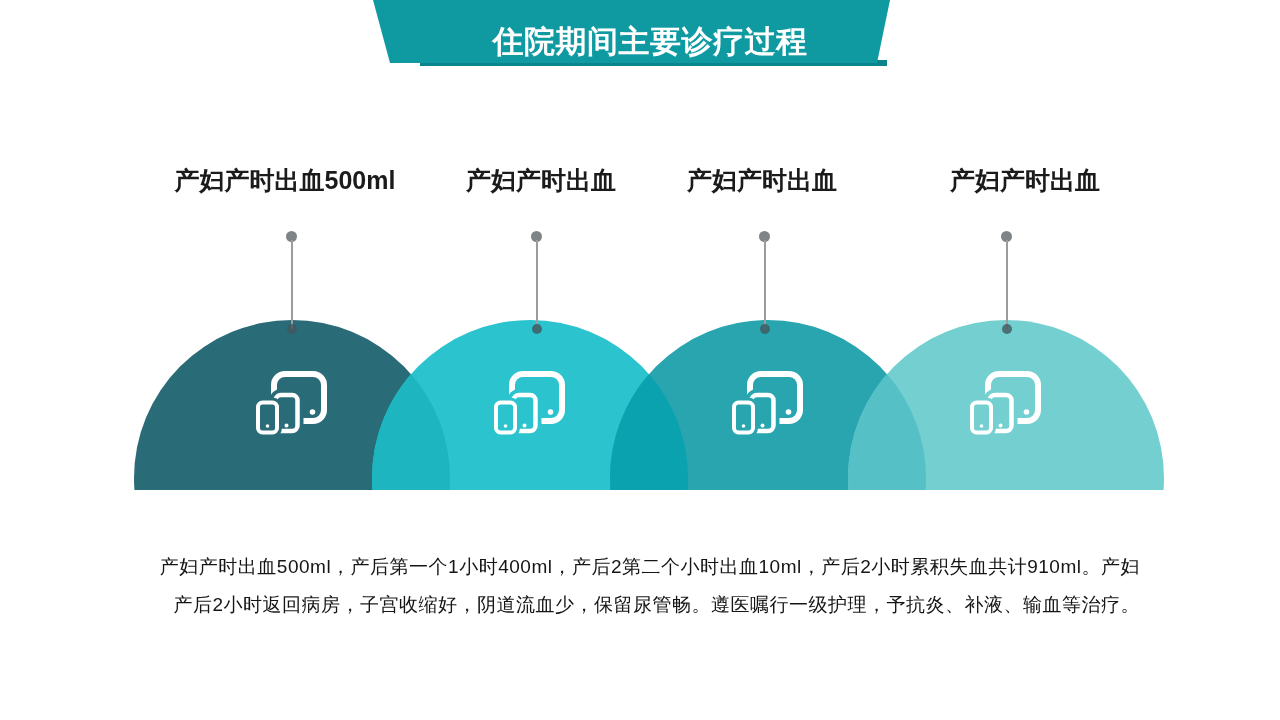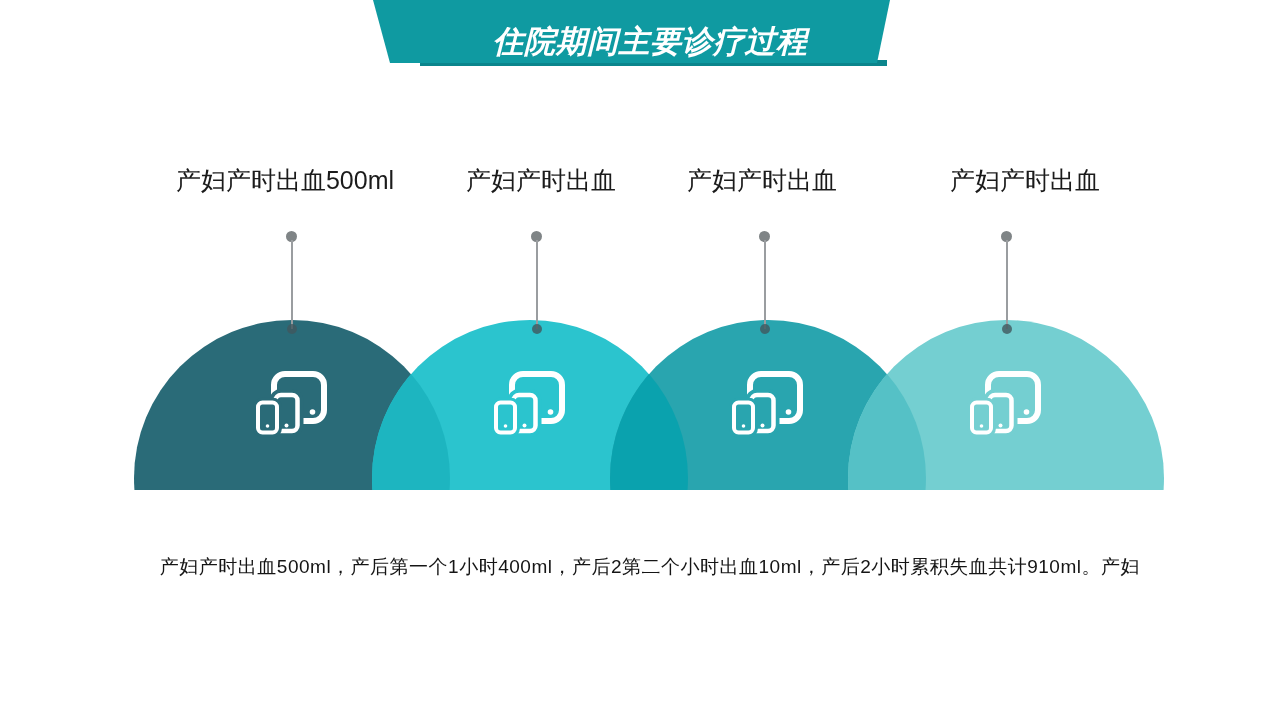--- a/index.html
+++ b/index.html
@@ -21,21 +21,21 @@
     z-index:1;
   }
   .slide-title {
     position:absolute; left:650px; top:21px; transform:translateX(-50%);
     font-size:31px; font-weight:bold; color:#ffffff;
     white-space:nowrap; z-index:2; letter-spacing:0.5px;
   }
   
   .step-label {
     position:absolute; top:164px; transform:translateX(-50%);
-    font-size:25px; font-weight:normal; color:#1b1b1b; white-space:nowrap;
+    font-size:25px; font-weight:bold; color:#1b1b1b; white-space:nowrap;
   }
   .step-label.l1 { left:285px; }
   .step-label.l2 { left:541px; }
   .step-label.l3 { left:762px; }
   .step-label.l4 { left:1025px; }
   
   .connector { position:absolute; top:231px; width:11px; height:104px; z-index:3; }
   .connector.p1 { left:286px; }
   .connector.p2 { left:531px; }
   .connector.p3 { left:759px; }
@@ -58,21 +58,21 @@
     width:1000px; text-align:right;
     font-size:19px; line-height:38px; color:#151515; letter-spacing:0.5px;
     white-space:nowrap;
   }
 </style>
 </head>
 <body>
 
 <div class="banner-shadow" style="background-color: rgb(11, 133, 140);"></div>
 <div class="banner" style="background-color: rgb(15, 154, 161);"></div>
-<div class="slide-title" style="color: rgb(255, 255, 255); font-style: italic;">住院期间主要诊疗过程</div>
+<div class="slide-title" style="color: rgb(255, 255, 255);">住院期间主要诊疗过程</div>
 
 <div class="step-label l1">产妇产时出血500ml</div>
 <div class="step-label l2">产妇产时出血</div>
 <div class="step-label l3">产妇产时出血</div>
 <div class="step-label l4">产妇产时出血</div>
 
 <svg class="circles-svg" width="1280" height="490" viewBox="0 0 1280 490">
   <defs>
     <symbol id="devices" viewBox="0 0 82 72">
 
@@ -120,13 +120,14 @@
   <div class="dot-bottom" style="background-color: rgb(65, 88, 94);"></div>
 </div>
 <div class="connector p4">
   <div class="dot-top" style="background-color: rgb(127, 132, 134);"></div>
   <div class="pin-line" style="background-color: rgb(154, 157, 160);"></div>
   <div class="dot-bottom" style="background-color: rgb(65, 88, 94);"></div>
 </div>
 
 <div class="paragraph">
   <div>产妇产时出血500ml，产后第一个1小时400ml，产后2第二个小时出血10ml，产后2小时累积失血共计910ml。产妇</div>
+  <div>产后2小时返回病房，子宫收缩好，阴道流血少，保留尿管畅。遵医嘱行一级护理，予抗炎、补液、输血等治疗。</div>
 </div>
 
 </body></html>

